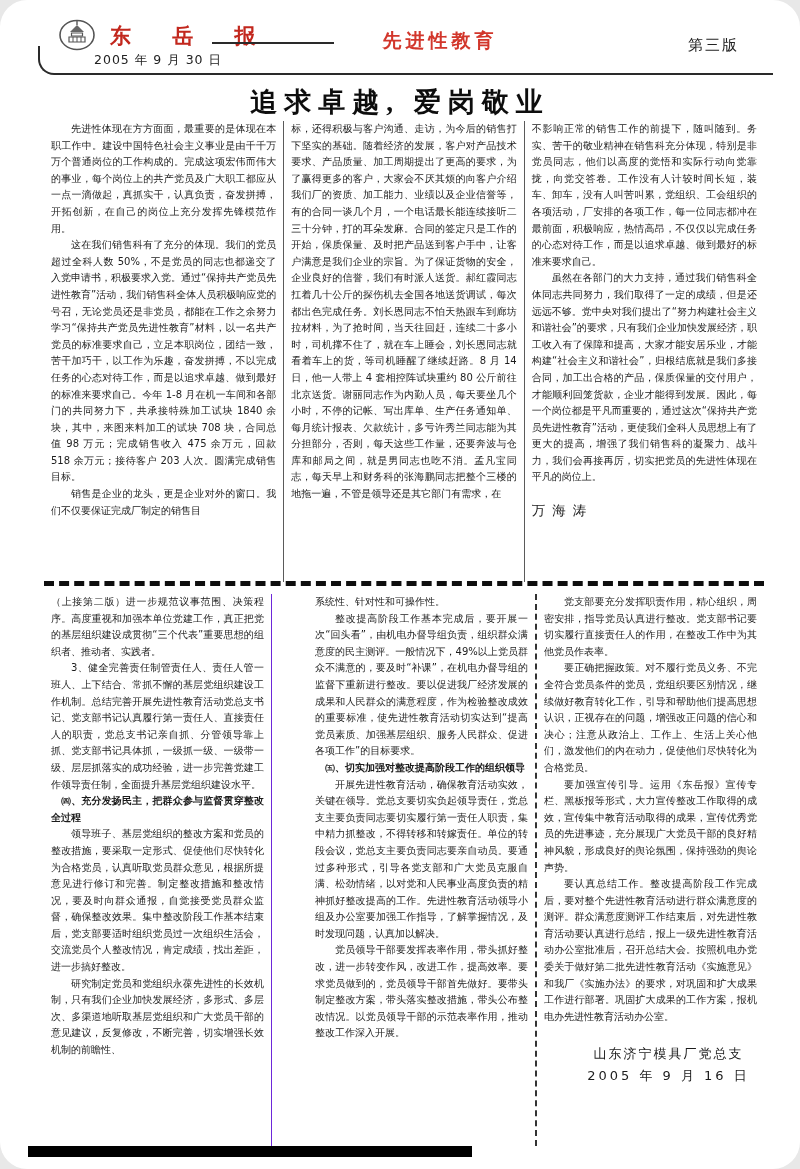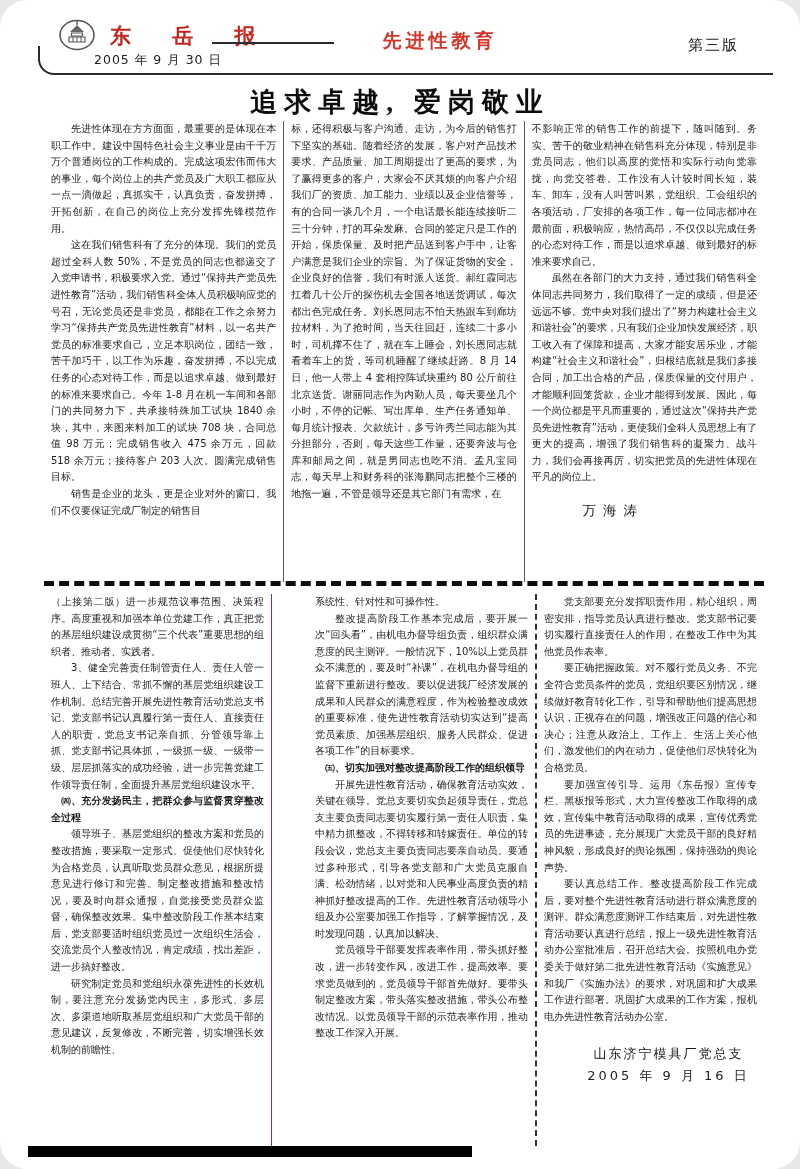--- a/index.html
+++ b/index.html
@@ -25,21 +25,21 @@
   .cols-bot{position:absolute;left:44px;top:594px;width:720px;height:552px;display:flex;}
   .col{flex:1 1 0;padding:0 7px;overflow:hidden;}
   .cols-top .col + .col{border-left:1px solid #5a5a5a;}
   .cols-bot .col-m{border-left:1px solid #6d28d9;padding-left:43px;}
   .cols-bot .col-r{border-left:2px dashed #333;}
   .para{margin:0;font-size:10px;line-height:16.6px;text-align:justify;text-indent:2em;}
   .noind{text-indent:0;}
   .subhead{font-weight:bold;text-indent:1em;}
   
   .dash-div{position:absolute;left:44px;top:581px;width:720px;height:0;border-top:5px dashed #0e0e0e;}
-  .sig1{margin-top:16px;text-align:center;padding-right:62px;font-size:13.5px;letter-spacing:7px;}
+  .sig1{margin-top:16px;text-align:left;padding-right:62px;font-size:13.5px;letter-spacing:7px;}
   .sig2{margin-top:20px;text-align:center;padding-left:36px;font-size:13px;letter-spacing:2px;}
   .sig2-date{margin-top:4px;text-align:center;padding-left:36px;font-size:13px;letter-spacing:3px;}
   .fold-bar{position:absolute;left:28px;top:1146px;width:444px;height:11px;background:#000;}
 </style>
 </head>
 <body>
 
 <div class="page">
 
   <div class="logo">
@@ -78,25 +78,25 @@
   </div>
 
   <div class="dash-div"></div>
 
   <div class="cols-bot">
     <div class="col">
       <p class="para noind">（上接第二版）进一步规范议事范围、决策程序。高度重视和加强本单位党建工作，真正把党的基层组织建设成贯彻“三个代表”重要思想的组织者、推动者、实践者。</p>
       <p class="para">3、健全完善责任制管责任人、责任人管一班人、上下结合、常抓不懈的基层党组织建设工作机制。总结完善开展先进性教育活动党总支书记、党支部书记认真履行第一责任人、直接责任人的职责，党总支书记亲自抓、分管领导靠上抓、党支部书记具体抓，一级抓一级、一级带一级、层层抓落实的成功经验，进一步完善党建工作领导责任制，全面提升基层党组织建设水平。</p>
       <p class="para subhead">㈣、充分发扬民主，把群众参与监督贯穿整改全过程</p>
       <p class="para">领导班子、基层党组织的整改方案和党员的整改措施，要采取一定形式、促使他们尽快转化为合格党员，认真听取党员群众意见，根据所提意见进行修订和完善。制定整改措施和整改情况，要及时向群众通报，自觉接受党员群众监督，确保整改效果。集中整改阶段工作基本结束后，党支部要适时组织党员过一次组织生活会，交流党员个人整改情况，肯定成绩，找出差距，进一步搞好整改。</p>
-      <p class="para">研究制定党员和党组织永葆先进性的长效机制，要注意充分发扬党内民主，多形式、多层次、多渠道地听取基层党组织和广大党员干部的意见建议，反复修改，不断完善，切实增强长效机制的前瞻性、</p>
+      <p class="para">研究制定党员和党组织永葆先进性的长效机制，只有我们企业加快发展经济，多形式、多层次、多渠道地听取基层党组织和广大党员干部的意见建议，反复修改，不断完善，切实增强长效机制的前瞻性、</p>
     </div>
     <div class="col col-m">
       <p class="para noind">系统性、针对性和可操作性。</p>
-      <p class="para">整改提高阶段工作基本完成后，要开展一次“回头看”，由机电办督导组负责，组织群众满意度的民主测评。一般情况下，10%以上党员群众不满意的，要及时“补课”，在机电办督导组的监督下重新进行整改。要以促进我厂经济发展的成果和人民群众的满意程度，作为检验整改成效的重要标准，使先进性教育活动切实达到“提高党员素质、加强基层组织、服务人民群众、促进各项工作”的目标要求。</p>
+      <p class="para">整改提高阶段工作基本完成后，要开展一次“回头看”，由机电办督导组负责，组织群众满意度的民主测评。一般情况下，49%以上党员群众不满意的，要及时“补课”，在机电办督导组的监督下重新进行整改。要以促进我厂经济发展的成果和人民群众的满意程度，作为检验整改成效的重要标准，使先进性教育活动切实达到“提高党员素质、加强基层组织、服务人民群众、促进各项工作”的目标要求。</p>
       <p class="para subhead">㈤、切实加强对整改提高阶段工作的组织领导</p>
       <p class="para">开展先进性教育活动，确保教育活动实效，关键在领导。党总支要切实负起领导责任，党总支主要负责同志要切实履行第一责任人职责，集中精力抓整改，不得转移和转嫁责任。单位的转段会议，党总支主要负责同志要亲自动员。要通过多种形式，引导各党支部和广大党员克服自满、松劲情绪，以对党和人民事业高度负责的精神抓好整改提高的工作。先进性教育活动领导小组及办公室要加强工作指导，了解掌握情况，及时发现问题，认真加以解决。</p>
       <p class="para">党员领导干部要发挥表率作用，带头抓好整改，进一步转变作风，改进工作，提高效率。要求党员做到的，党员领导干部首先做好。要带头制定整改方案，带头落实整改措施，带头公布整改情况。以党员领导干部的示范表率作用，推动整改工作深入开展。</p>
     </div>
     <div class="col col-r">
       <p class="para">党支部要充分发挥职责作用，精心组织，周密安排，指导党员认真进行整改。党支部书记要切实履行直接责任人的作用，在整改工作中为其他党员作表率。</p>
       <p class="para">要正确把握政策。对不履行党员义务、不完全符合党员条件的党员，党组织要区别情况，继续做好教育转化工作，引导和帮助他们提高思想认识，正视存在的问题，增强改正问题的信心和决心；注意从政治上、工作上、生活上关心他们，激发他们的内在动力，促使他们尽快转化为合格党员。</p>
       <p class="para">要加强宣传引导。运用《东岳报》宣传专栏、黑板报等形式，大力宣传整改工作取得的成效，宣传集中教育活动取得的成果，宣传优秀党员的先进事迹，充分展现广大党员干部的良好精神风貌，形成良好的舆论氛围，保持强劲的舆论声势。</p>
       <p class="para">要认真总结工作。整改提高阶段工作完成后，要对整个先进性教育活动进行群众满意度的测评。群众满意度测评工作结束后，对先进性教育活动要认真进行总结，报上一级先进性教育活动办公室批准后，召开总结大会。按照机电办党委关于做好第二批先进性教育活动《实施意见》和我厂《实施办法》的要求，对巩固和扩大成果工作进行部署。巩固扩大成果的工作方案，报机电办先进性教育活动办公室。</p>
       <div class="sig2">山东济宁模具厂党总支</div>

